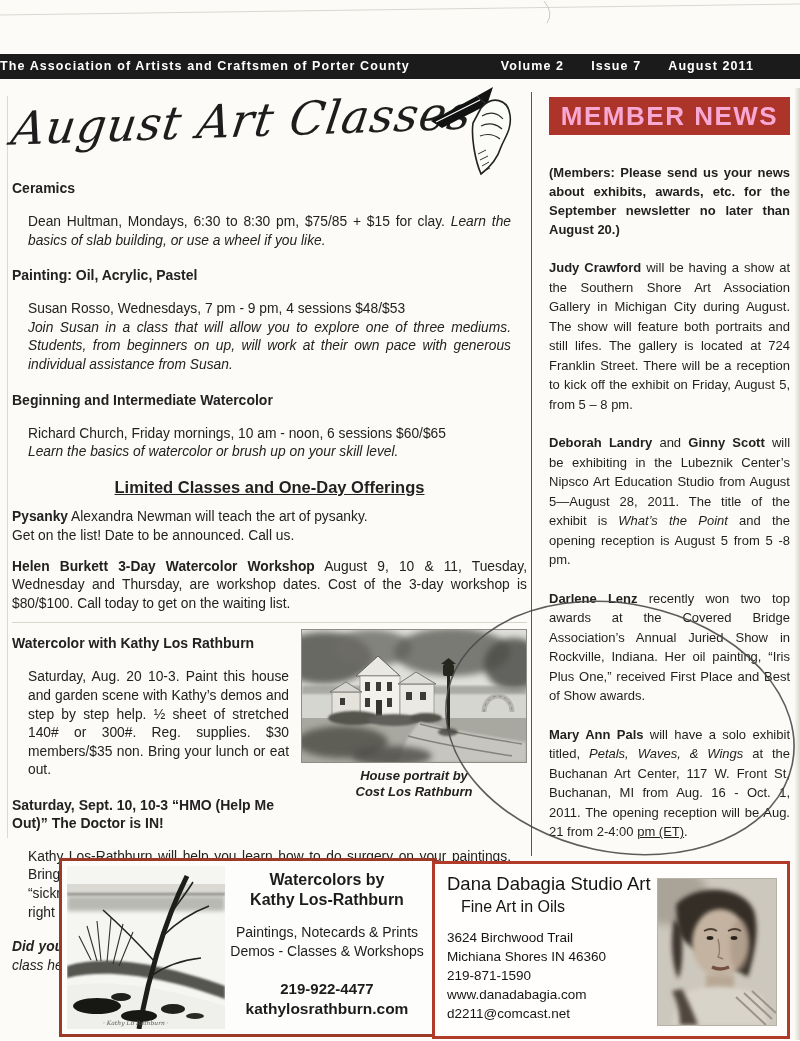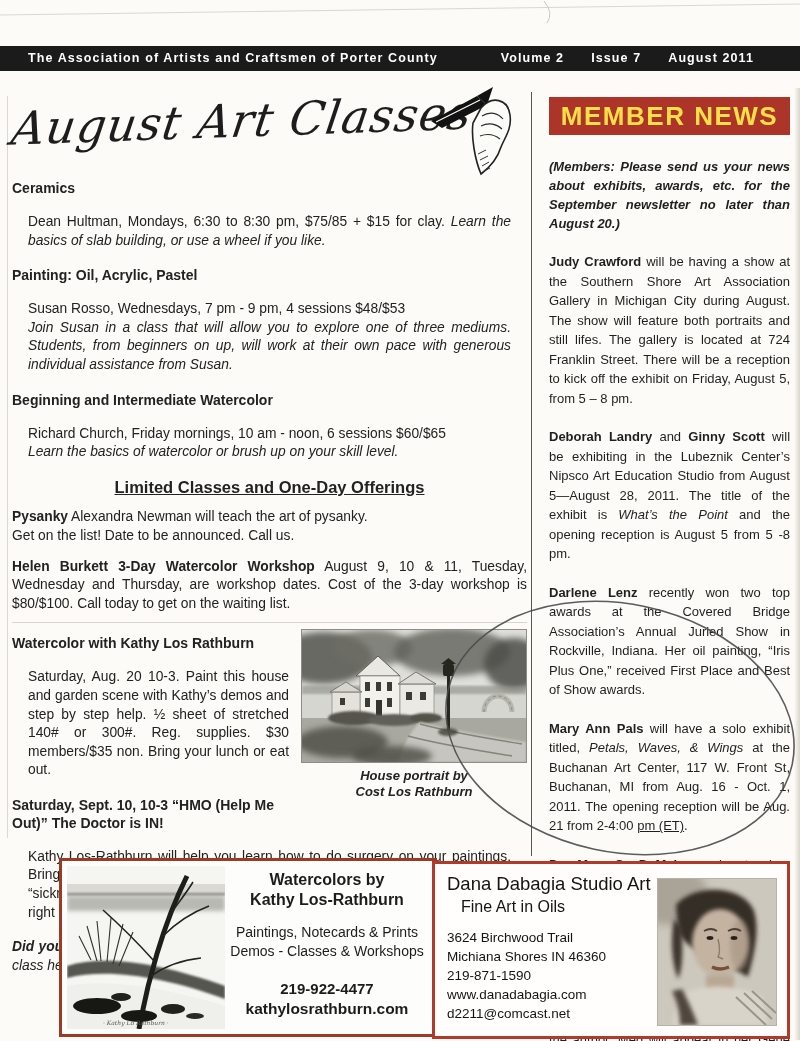--- a/index.html
+++ b/index.html
@@ -5,22 +5,22 @@
   html,body{margin:0;padding:0;}
   body{width:800px;height:1041px;background:#fcfbf7;font-family:"Liberation Sans",sans-serif;overflow:hidden;}
   .page{position:relative;width:800px;height:1041px;background:#fcfbf7;}
 
   
   .artifacts{position:absolute;left:0;top:0;pointer-events:none;}
   .left-edge{position:absolute;left:7px;top:96px;width:1px;height:742px;background:#dcd9d0;}
   .right-edge{position:absolute;right:0;top:88px;width:6px;height:952px;background:linear-gradient(to right,rgba(0,0,0,0),#d9d6cc);}
 
   
-  .masthead{position:absolute;left:0;top:46px;width:800px;height:25px;background:var(--bar-black,#1b1b1b);color:#fff;
-    font-weight:bold;font-size:12.5px;line-height:25px;letter-spacing:1.1px;display:flex;box-sizing:border-box;padding-left:28px;text-align:right;}
+  .masthead{position:absolute;left:0;top:54px;width:800px;height:25px;background:var(--bar-black,#1b1b1b);color:#fff;
+    font-weight:bold;font-size:12.5px;line-height:25px;letter-spacing:1.1px;display:flex;box-sizing:border-box;text-align:right;}
   .mh-right{margin-left:auto;display:flex;gap:27px;padding-right:46px;}
 
   
   .script-title{position:absolute;left:12px;top:94px;width:440px;font-family:"DejaVu Serif",serif;font-style:italic;
     font-size:46px;color:#1d1d1d;transform:rotate(-2deg) skewX(-10deg);letter-spacing:1px;white-space:nowrap;}
   .pen{position:absolute;left:430px;top:84px;}
 
   
   .vdivider{position:absolute;left:531px;top:92px;width:1px;height:764px;background:#565656;}
   .left-col{position:absolute;left:12px;top:168px;width:515px;font-size:13.8px;line-height:18.6px;color:#222;}
@@ -29,23 +29,23 @@
   h3.class-title{font-size:14px;font-weight:bold;margin:11px 0 1px;line-height:18px;}
   p.body,p.para{margin:16px;text-align:justify;}
   p.para{margin:12px 0 0;}
   .rule{border-top:1px solid #d8d5cc;margin:9px 0 0;}
 
   figure.house{float:right;width:226px;margin:6px 0 2px 12px;text-align:center;}
   figure.house svg{display:block;border:1px solid #8d8d87;background:#d9d9d5;}
   figure.house figcaption{font-weight:bold;font-style:italic;font-size:13px;line-height:16px;margin-top:5px;color:#222;}
 
   .right-col{position:absolute;left:549px;top:97px;width:241px;font-size:13px;line-height:19.5px;color:#1f1f1f;}
-  .banner{background:var(--banner-red,#ad3429);color:#fde047;text-align:center;font-weight:bold;font-size:26px;
+  .banner{background:var(--banner-red,#ad3429);color:#f9a8d4;text-align:center;font-weight:bold;font-size:26px;
     height:38px;line-height:38px;letter-spacing:1.5px;}
-  .notice{font-weight:bold;font-style:italic;margin-top:22px;text-align:justify;line-height:19px;}
+  .notice{font-weight:bold;margin-top:28px;text-align:justify;line-height:19px;}
   p.news{margin:19px 0 0;text-align:justify;}
 
   .circle-overlay{position:absolute;left:0;top:0;pointer-events:none;}
 
   
   .ad-kathy{position:absolute;left:59px;top:858px;width:378px;height:179px;box-sizing:border-box;
     border:3px solid var(--ad-border-left,#9c3a28);background:#fdfdfb;display:flex;padding:5px;}
   .ad-kathy .art{width:158px;height:163px;}
   .ad-kathy .txt{flex:1;text-align:center;padding-top:4px;color:#1c1c1c;}
   .ad-kathy .t1,.ad-kathy .t2{font-weight:bold;font-size:16px;line-height:20px;}

